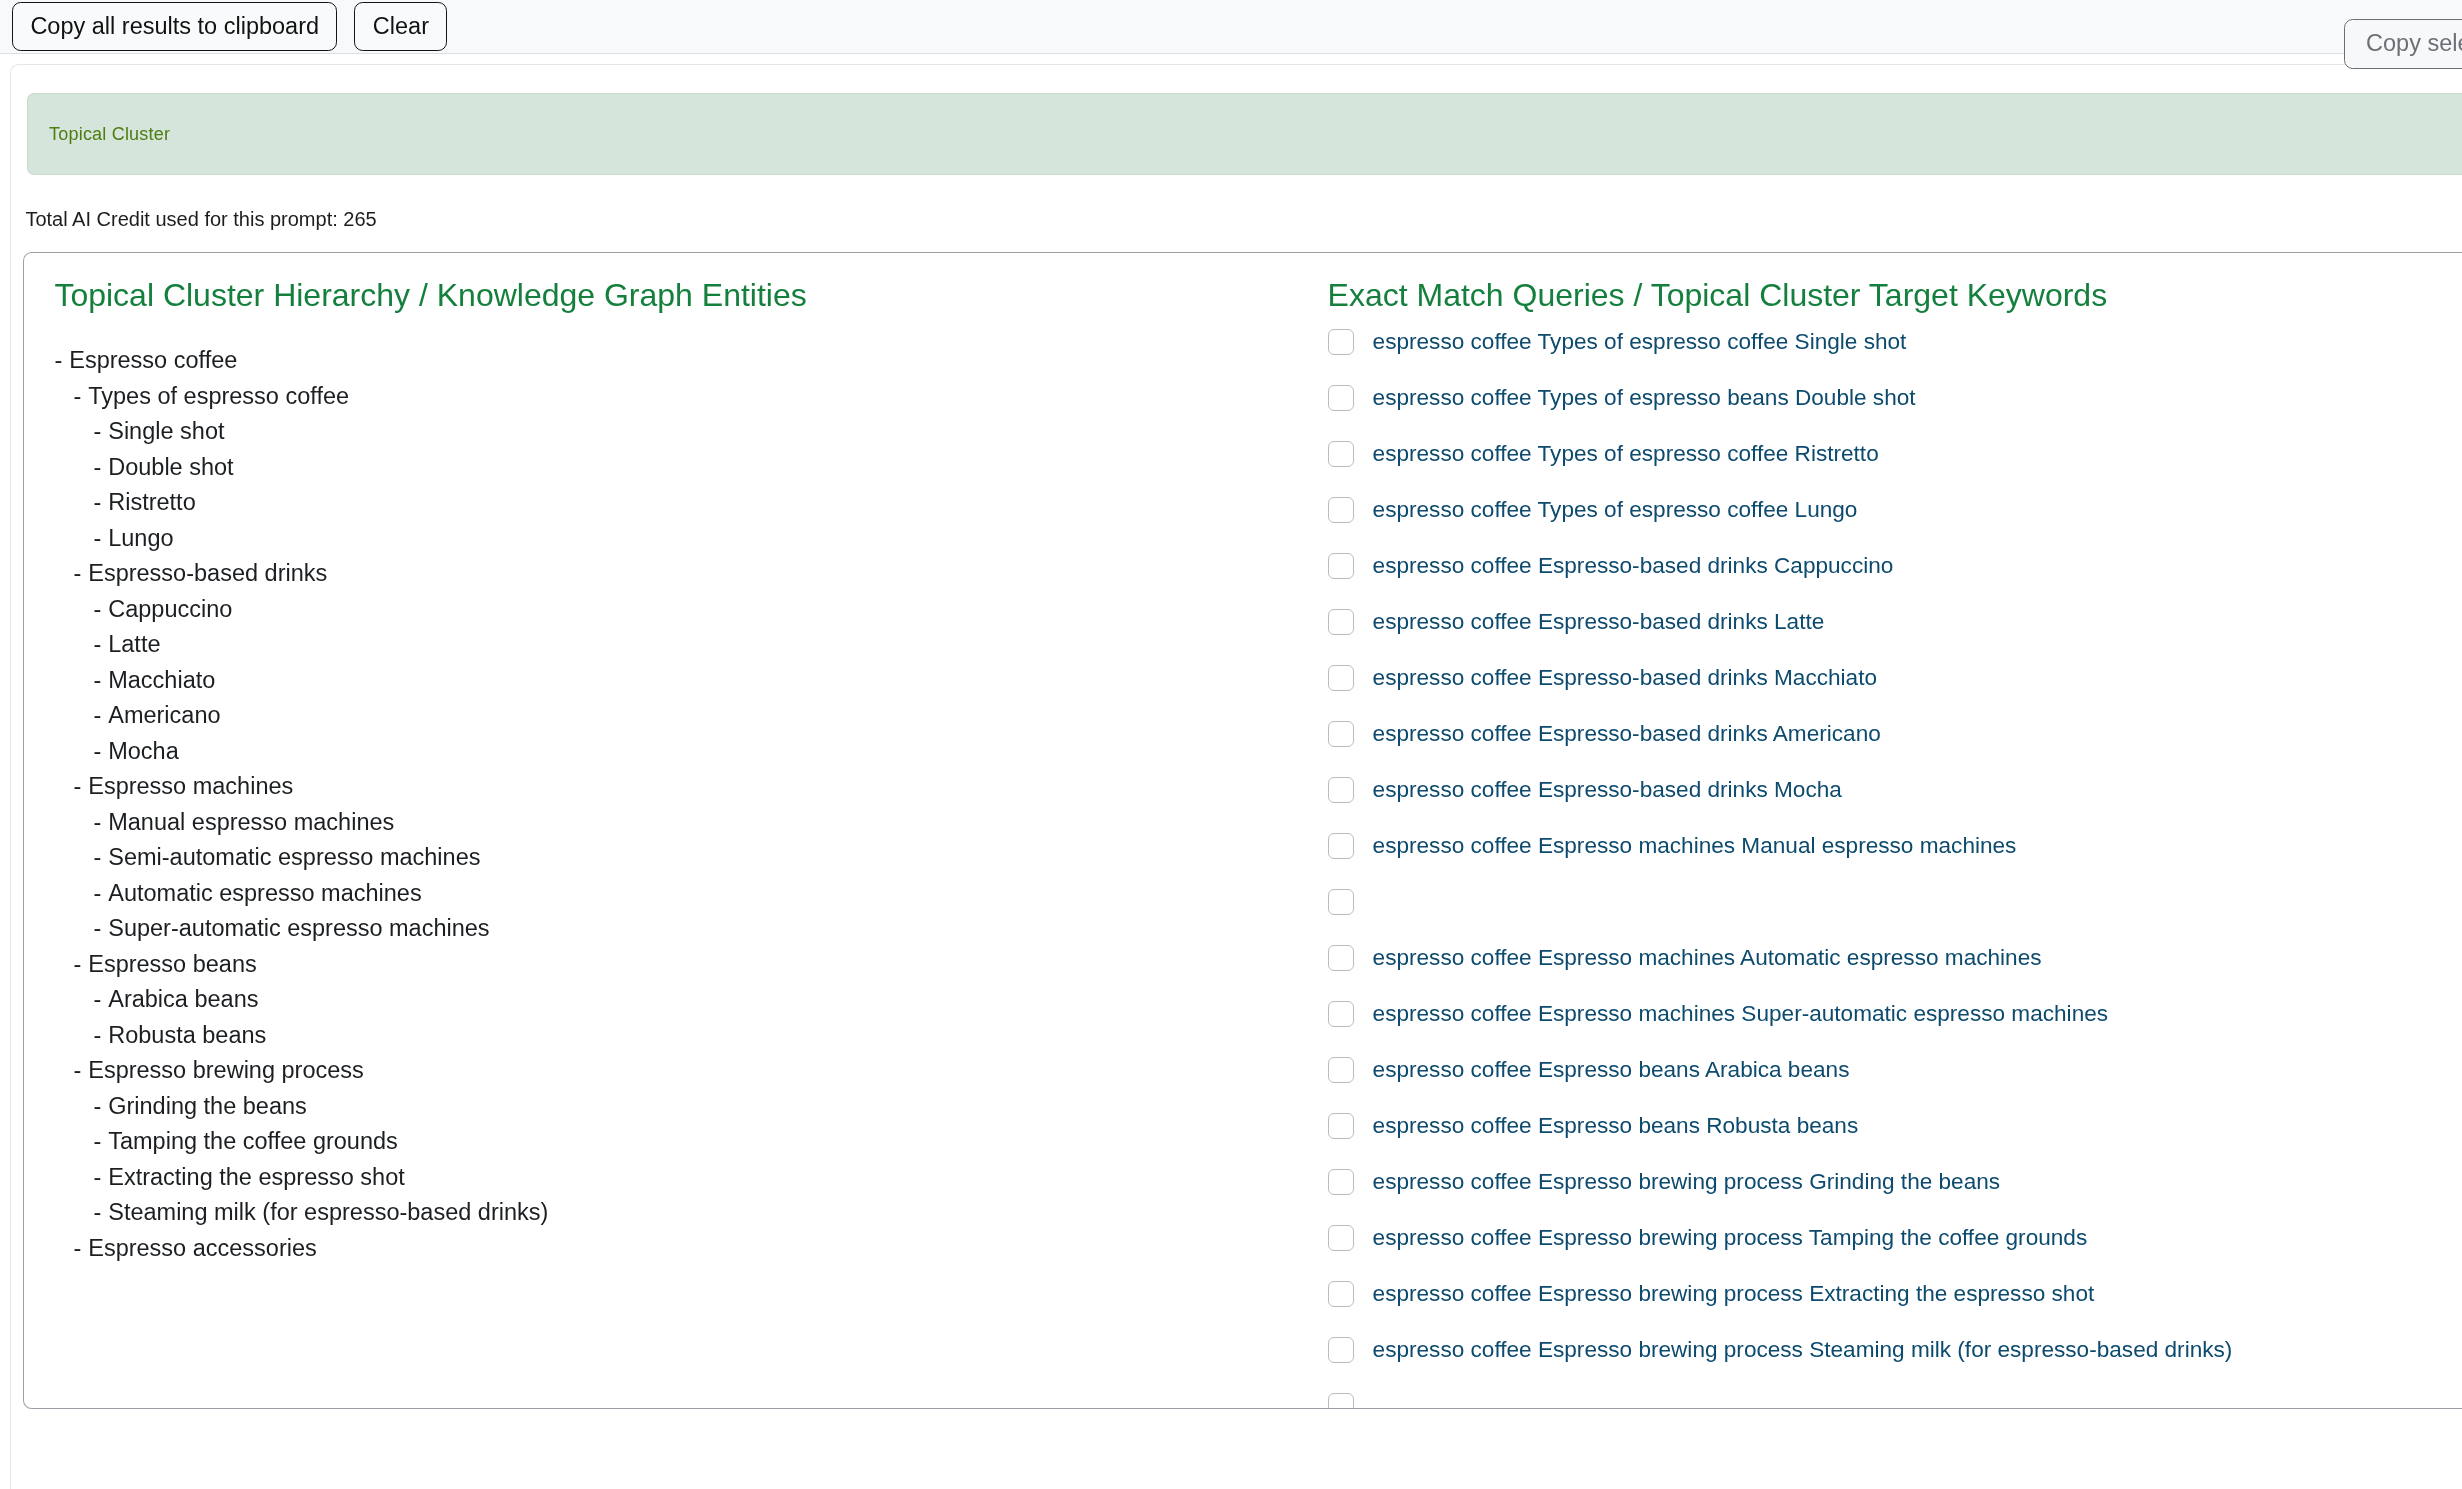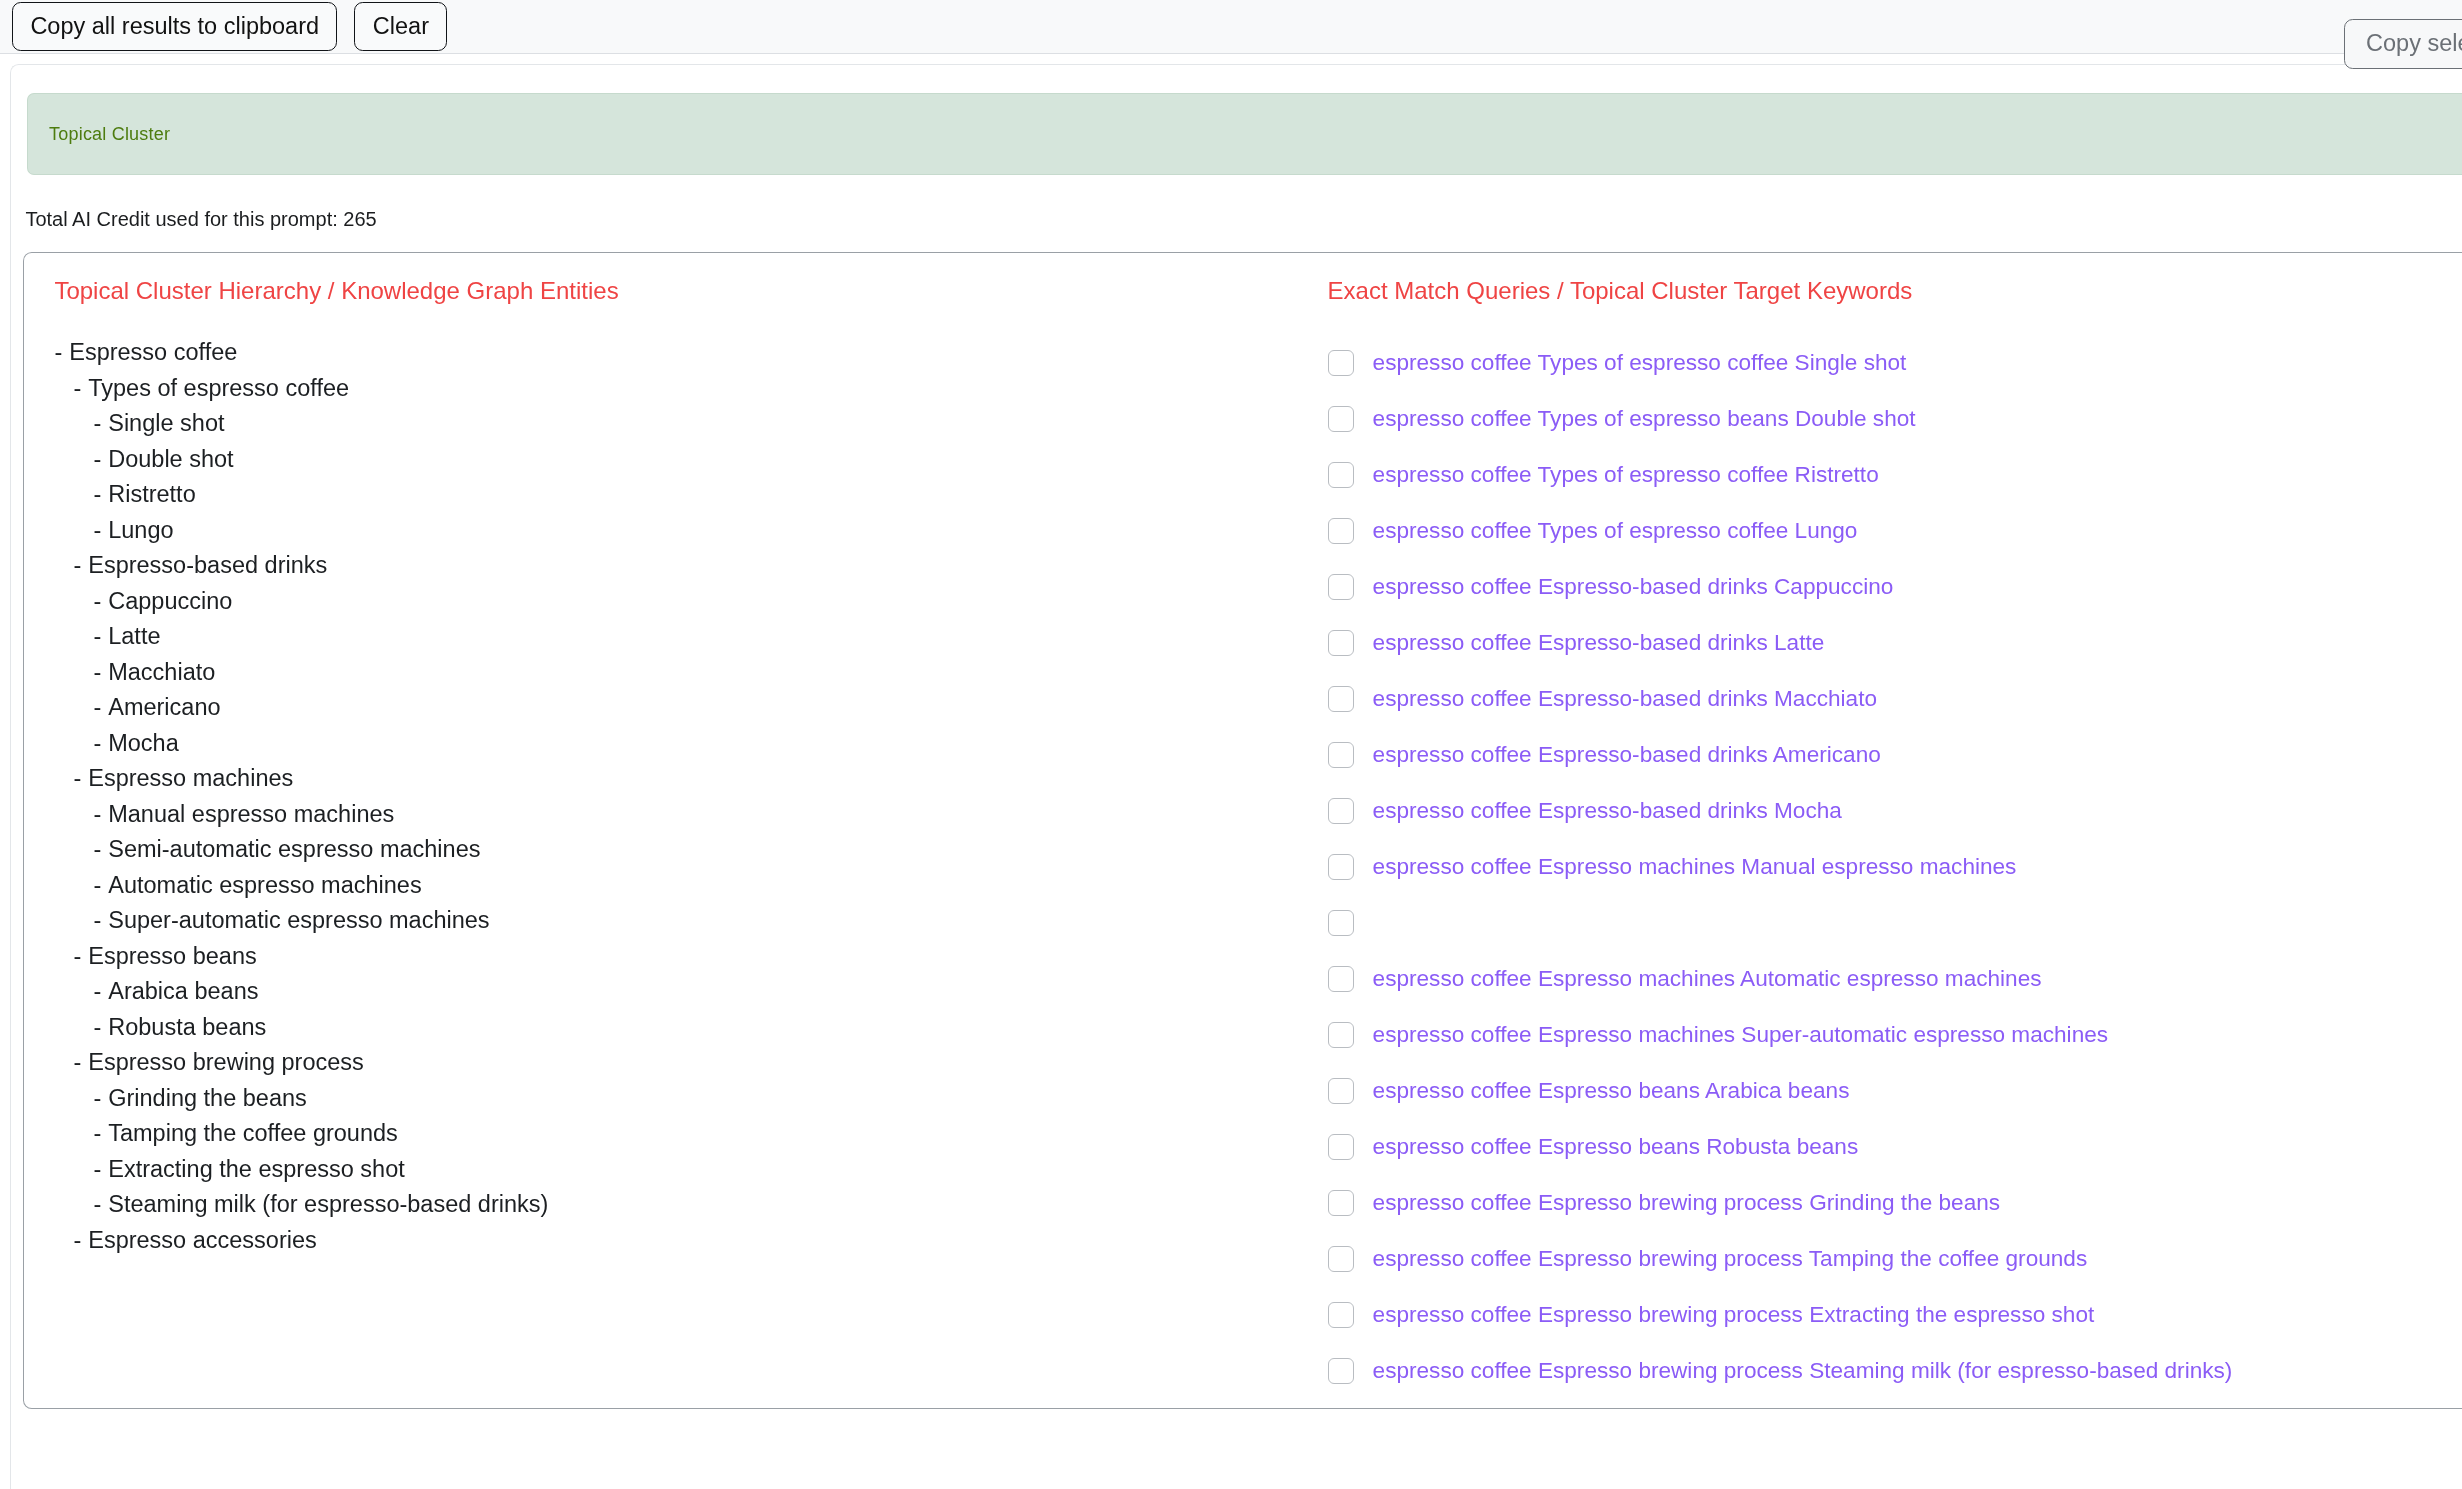--- a/index.html
+++ b/index.html
@@ -106,23 +106,22 @@
     display: flex;
     overflow: hidden;
   }
   .col {
     padding: 24px 0 0 0;
   }
   .col-left  { width: 1288px; padding-left: 30px; }
   .col-right { width: 1162px; padding-left: 15.7px; }
 
   .col-title {
-    font-size: 24px;
-    color: #ef4444;
-    margin-bottom: 30px;
+    font-size: 32px;
+    color: #15803d;
     white-space: nowrap;
   }
 
   
   .tree { font-size: 23.5px; color: #1c1f22; }
   .tree-node {
     white-space: nowrap;
     line-height: 1;
     padding: 6px 0;
   }
@@ -143,21 +142,21 @@
     height: 26px;
     min-width: 26px;
     border: 1.7px solid #b9bdc2;
     border-radius: 6px;
     background: #ffffff;
     margin-right: 19px;
     cursor: pointer;
   }
   .query-label {
     font-size: 22.6px;
-    color: #8b5cf6;
+    color: #0c4a6e;
     line-height: 1;
   }
 </style>
 </head>
 <body>
 
 <div class="toolbar">
   <button class="btn">Copy all results to clipboard</button>
   <button class="btn">Clear</button>
   <button class="btn-disabled">Copy selected</button>

